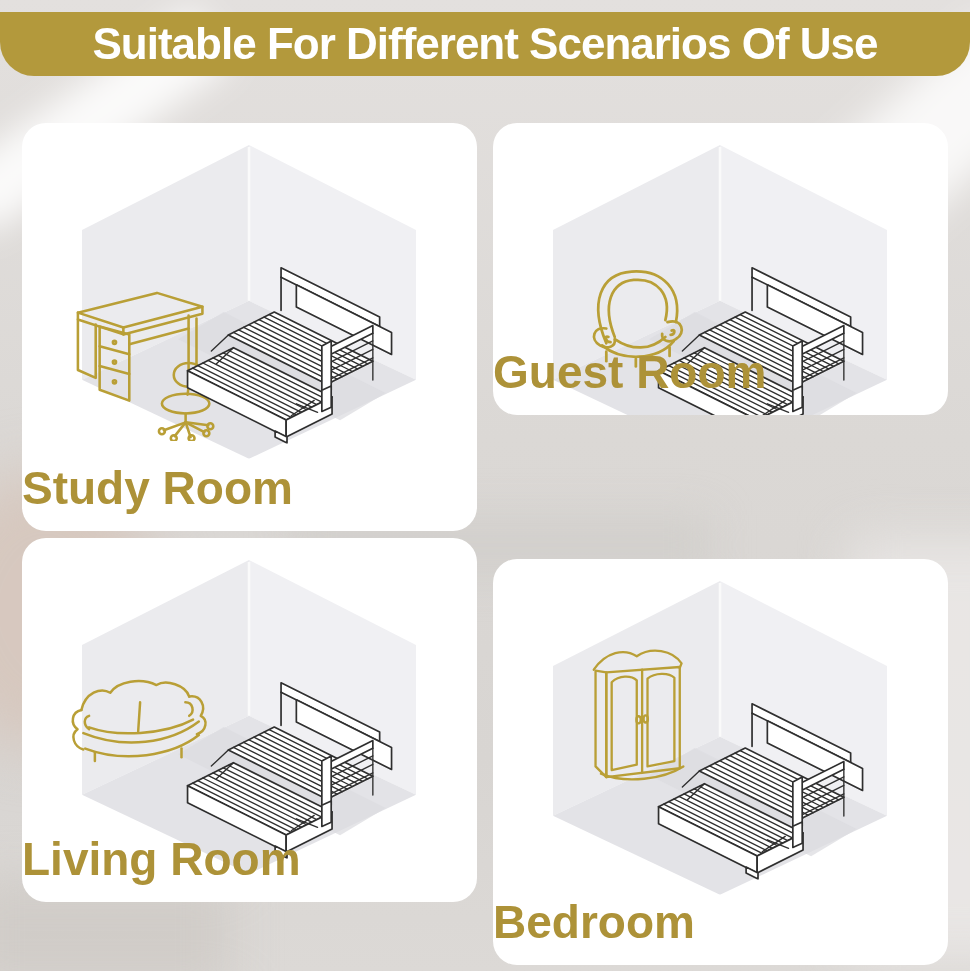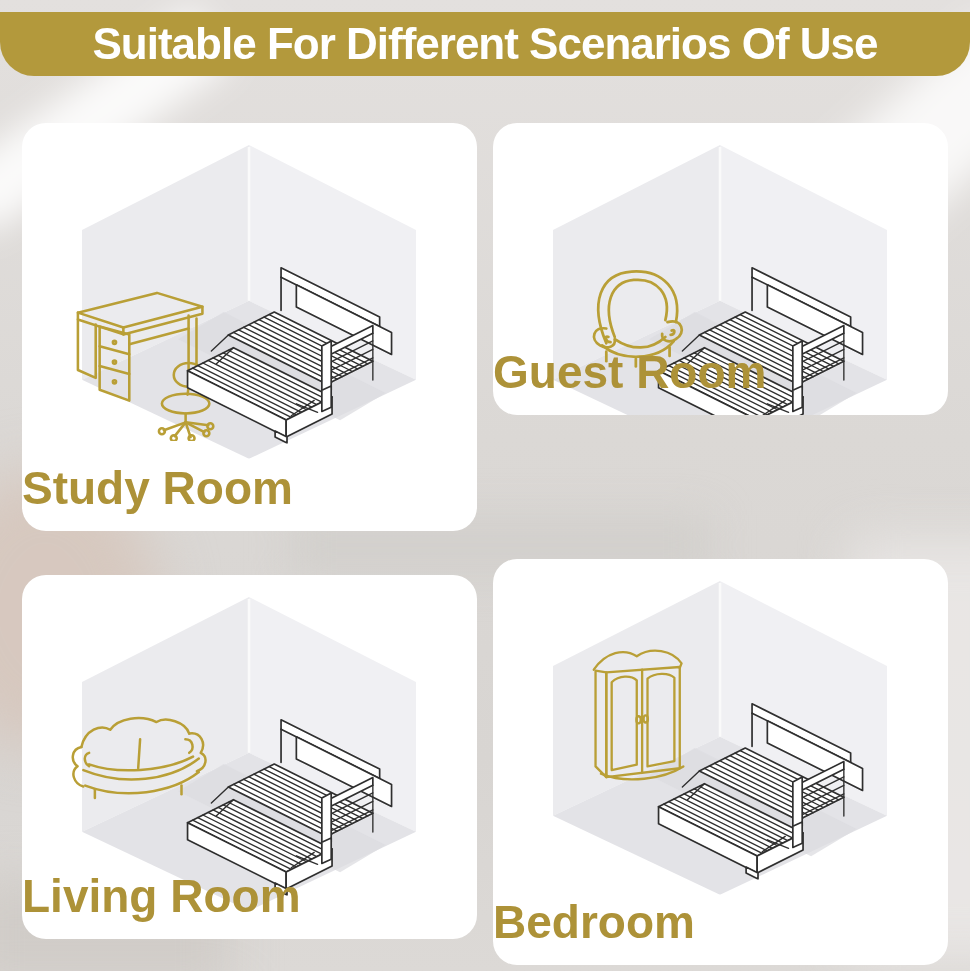--- a/index.html
+++ b/index.html
@@ -38,21 +38,21 @@
   .banner h1{
     margin:0;color:#ffffff;font-size:44px;font-weight:bold;letter-spacing:-1px;white-space:nowrap;
   }
 
   .card{
     position:absolute;width:455px;background:var(--card-bg);
     border-radius:24px;z-index:2;overflow:hidden;
   }
   #card-study  {left:22px; top:123px;height:408px;}
   #card-guest  {left:493px;top:123px;height:292px;}
-  #card-living {left:22px; top:575px;height:364px;}
+  #card-living {left:22px; top:538px;height:364px;}
   #card-bedroom{left:493px;top:559px;height:406px;}
 
   .scene{position:absolute;inset:0;}
   .room-svg{position:absolute;left:60px;top:22px;width:334px;}
   .bed-svg{position:absolute;left:163px;top:138px;width:238px;}
   .gold-svg{position:absolute;}
   .icon-desk    {left:48px;top:160px;width:168px;}
   .icon-armchair{left:88px;top:138px;width:116px;}
   .icon-sofa    {left:44px;top:122px;width:154px;}
   .icon-wardrobe{left:90px;top:82px; width:112px;}

